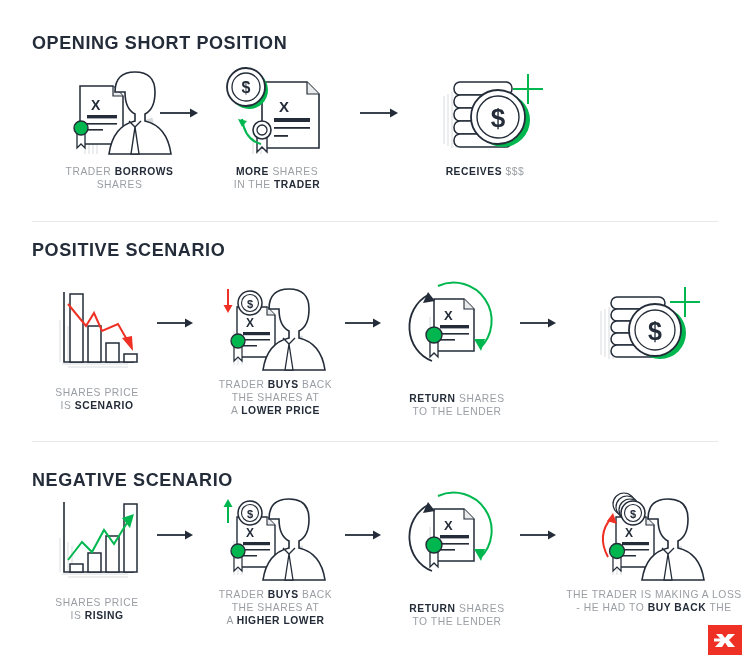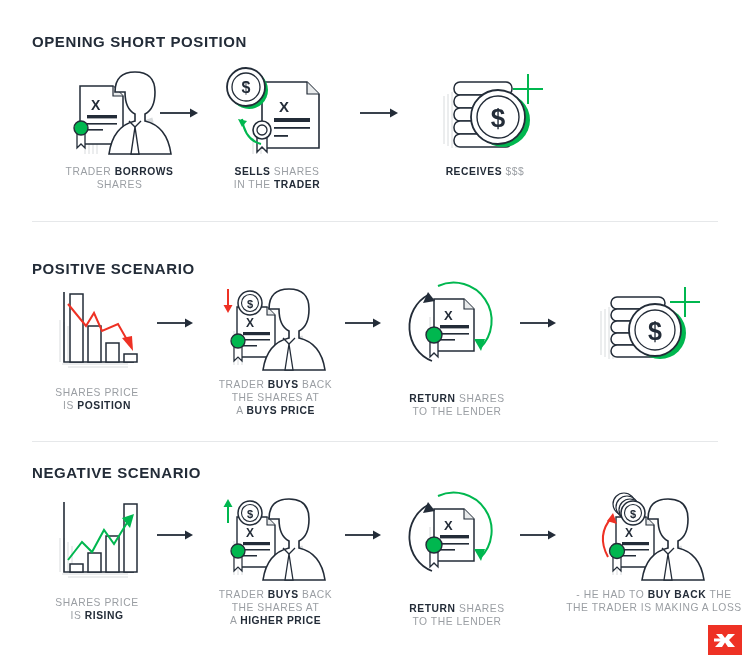--- a/index.html
+++ b/index.html
@@ -8,21 +8,21 @@
     font-family:"Liberation Sans", sans-serif;
     color:#232c38;overflow:hidden;position:relative;
   }
   .section{position:absolute;left:0;width:750px;}
   .sec1{top:0;height:222px;}
   .sec2{top:222px;height:220px;}
   .sec3{top:442px;height:221px;}
   .divider{position:absolute;left:32px;width:686px;height:1px;background:#e6e8ea;}
   .sec-title{
     position:absolute;left:32px;
-    font-size:15px;font-weight:bold;letter-spacing:0.6px;
+    font-size:18px;font-weight:bold;letter-spacing:0.6px;
     color:#232c38;white-space:nowrap;
     font-family:"Liberation Sans", sans-serif;
   }
   .step{position:absolute;text-align:center;}
   .art{position:relative;margin:0 auto;}
   .cap{
     font-size:10.3px;line-height:13.2px;letter-spacing:0.55px;
     color:#9a9ea3;white-space:nowrap;
   }
   .cap b{color:#232c38;font-weight:bold;}
@@ -96,21 +96,21 @@
         <circle cx="32" cy="28" r="19" fill="#00b74f" stroke="none"></circle>
         <circle cx="29" cy="25" r="19" fill="#fff" stroke="#232c38" stroke-width="1.8"></circle>
         <circle cx="29" cy="25" r="14" fill="#fff" stroke="#232c38" stroke-width="1.3"></circle>
         <text x="29" y="31" text-anchor="middle" font-family="'Liberation Sans',sans-serif" font-size="16" font-weight="bold" fill="#232c38">$</text>
 
         <path d="M44 82 q-16 -4 -19 -25" fill="none" stroke="#00b74f" stroke-width="2"></path>
         <path d="M21 57 l4 8 l5 -6 Z" fill="#00b74f"></path>
       </svg>
     </div>
     <div class="cap" style="margin-top:8px;">
-      <div><b>SELLS</b><span> SHARES</span></div>
+      <div><b>MORE</b><span> SHARES</span></div>
       <div><span>IN THE </span><b>TRADER</b></div>
     </div>
   </div>
 
   <div class="arrow" style="left:360px;top:107px;">
     <svg width="40" height="12" viewBox="0 0 40 12">
         <path d="M0 6 L30 6" stroke="#232c38" stroke-width="1.8"></path>
         <path d="M30 1.5 L38 6 L30 10.5 Z" fill="#232c38"></path>
       </svg>
   </div>
@@ -140,42 +140,42 @@
     </div>
     <div class="cap" style="margin-top:8px;">
       <div><b>RECEIVES</b><span> $$$</span></div>
     </div>
   </div>
 
   <div class="divider" style="top:221px;"></div>
 </div>
 
 <div class="section sec2">
-  <div class="sec-title" style="top:38px;">POSITIVE SCENARIO</div>
+  <div class="sec-title" style="top:18px;">POSITIVE SCENARIO</div>
 
   <div class="step" style="left:32px;top:60px;width:130px;">
     <div class="art" style="width:110px;height:90px;">
       <svg width="110" height="90" viewBox="0 0 110 90">
         <g fill="none" stroke="#d8dbdd" stroke-width="1">
           <path d="M18 38 L18 80 M22 40 L22 80 M26 44 L26 80 M30 48 L30 80 M20 82 L86 82 M26 85 L86 85"></path>
         </g>
         <path d="M22 10 L22 80 L92 80" fill="none" stroke="#232c38" stroke-width="1.6"></path>
         <g fill="#fff" stroke="#232c38" stroke-width="1.5">
           <rect x="28" y="12" width="13" height="68"></rect>
           <rect x="46" y="44" width="13" height="36"></rect>
           <rect x="64" y="61" width="13" height="19"></rect>
           <rect x="82" y="72" width="13" height="8"></rect>
         </g>
         <path d="M26 22 L44 44 L52 31 L60 49 L76 42 L88 63" fill="none" stroke="#ee3124" stroke-width="2"></path>
         <path d="M80 56 L91 69 L90 54 Z" fill="#ee3124"></path>
       </svg>
     </div>
     <div class="cap" style="margin-top:14px;">
       <div><span>SHARES PRICE</span></div>
-      <div><span>IS </span><b>POSITION</b></div>
+      <div><span>IS </span><b>SCENARIO</b></div>
     </div>
   </div>
 
   <div class="arrow" style="left:157px;top:95px;">
     <svg width="38" height="12" viewBox="0 0 38 12">
         <path d="M0 6 L28 6" stroke="#232c38" stroke-width="1.8"></path>
         <path d="M28 1.5 L36 6 L28 10.5 Z" fill="#232c38"></path>
       </svg>
   </div>
 
@@ -204,21 +204,21 @@
         <path d="M12.5 28 L17 36 L21.5 28 Z" fill="#ee3124"></path>
 
         <path d="M58 32 q0 -20 20 -20 q20 0 20 20 q0 17 -10 22 l0 7 q22 5 26 32 l-62 0 q4 -27 26 -32 l0 -7 q-10 -5 -10 -22 Z" fill="#fff" stroke="#232c38" stroke-width="1.6"></path>
         <path d="M72 61 l6 6 l6 -6" fill="none" stroke="#232c38" stroke-width="1.3"></path>
         <path d="M78 67 l-4 26 l8 0 Z" fill="#fff" stroke="#232c38" stroke-width="1.3"></path>
       </svg>
     </div>
     <div class="cap" style="margin-top:6px;">
       <div><span>TRADER </span><b>BUYS</b><span> BACK</span></div>
       <div><span>THE SHARES AT</span></div>
-      <div><span>A </span><b>BUYS PRICE</b></div>
+      <div><span>A </span><b>LOWER PRICE</b></div>
     </div>
   </div>
 
   <div class="arrow" style="left:345px;top:95px;">
     <svg width="38" height="12" viewBox="0 0 38 12">
         <path d="M0 6 L28 6" stroke="#232c38" stroke-width="1.8"></path>
         <path d="M28 1.5 L36 6 L28 10.5 Z" fill="#232c38"></path>
       </svg>
   </div>
 
@@ -277,21 +277,21 @@
         <text x="72" y="63" text-anchor="middle" font-family="'Liberation Sans',sans-serif" font-size="25" font-weight="bold" fill="#232c38">$</text>
         <path d="M102 10 L102 40 M87 25 L117 25" stroke="#00b74f" stroke-width="2"></path>
       </svg>
     </div>
   </div>
 
   <div class="divider" style="top:219px;"></div>
 </div>
 
 <div class="section sec3">
-  <div class="sec-title" style="top:22px;">NEGATIVE SCENARIO</div>
+  <div class="sec-title" style="top:28px;">NEGATIVE SCENARIO</div>
 
   <div class="step" style="left:32px;top:50px;width:130px;">
     <div class="art" style="width:110px;height:90px;">
       <svg width="110" height="90" viewBox="0 0 110 90">
         <g fill="none" stroke="#d8dbdd" stroke-width="1">
           <path d="M18 46 L18 80 M22 46 L22 80 M26 50 L26 80 M30 54 L30 80 M20 82 L86 82 M26 85 L86 85"></path>
         </g>
         <path d="M22 10 L22 80 L92 80" fill="none" stroke="#232c38" stroke-width="1.6"></path>
         <g fill="#fff" stroke="#232c38" stroke-width="1.5">
           <rect x="28" y="72" width="13" height="8"></rect>
@@ -338,21 +338,21 @@
         <path d="M17 36 L17 18" stroke="#00b74f" stroke-width="2"></path>
         <path d="M12.5 20 L17 12 L21.5 20 Z" fill="#00b74f"></path>
         <path d="M58 32 q0 -20 20 -20 q20 0 20 20 q0 17 -10 22 l0 7 q22 5 26 32 l-62 0 q4 -27 26 -32 l0 -7 q-10 -5 -10 -22 Z" fill="#fff" stroke="#232c38" stroke-width="1.6"></path>
         <path d="M72 61 l6 6 l6 -6" fill="none" stroke="#232c38" stroke-width="1.3"></path>
         <path d="M78 67 l-4 26 l8 0 Z" fill="#fff" stroke="#232c38" stroke-width="1.3"></path>
       </svg>
     </div>
     <div class="cap" style="margin-top:6px;">
       <div><span>TRADER </span><b>BUYS</b><span> BACK</span></div>
       <div><span>THE SHARES AT</span></div>
-      <div><span>A </span><b>HIGHER PRICE</b></div>
+      <div><span>A </span><b>HIGHER LOWER</b></div>
     </div>
   </div>
 
   <div class="arrow" style="left:345px;top:87px;">
     <svg width="38" height="12" viewBox="0 0 38 12">
         <path d="M0 6 L28 6" stroke="#232c38" stroke-width="1.8"></path>
         <path d="M28 1.5 L36 6 L28 10.5 Z" fill="#232c38"></path>
       </svg>
   </div>
 
@@ -415,22 +415,22 @@
 
         <path d="M24 70 q-12 -22 4 -40" fill="none" stroke="#ee3124" stroke-width="2"></path>
         <path d="M23 34 L29 26 L33 37 Z" fill="#ee3124"></path>
 
         <path d="M64 32 q0 -20 20 -20 q20 0 20 20 q0 17 -10 22 l0 7 q22 5 26 32 l-62 0 q4 -27 26 -32 l0 -7 q-10 -5 -10 -22 Z" fill="#fff" stroke="#232c38" stroke-width="1.6"></path>
         <path d="M78 61 l6 6 l6 -6" fill="none" stroke="#232c38" stroke-width="1.3"></path>
         <path d="M84 67 l-4 26 l8 0 Z" fill="#fff" stroke="#232c38" stroke-width="1.3"></path>
       </svg>
     </div>
     <div class="cap" style="margin-top:6px;">
+      <div><span>THE TRADER IS MAKING A LOSS</span></div>
       <div><span>- HE HAD TO </span><b>BUY BACK</b><span> THE</span></div>
-      <div><span>THE TRADER IS MAKING A LOSS</span></div>
     </div>
   </div>
 </div>
 
 <div class="logo">
   <svg width="22" height="16" viewBox="0 0 22 16">
     <path d="M2 2 L8 2 L11 6 L14 2 L21 2 L15 8 L21 15 L14 15 L11 10.5 L8 15 L1 15 L7.5 8 Z" fill="#ffffff"></path>
     <path d="M0 6.5 L9 6.5 L9 9.5 L0 9.5 Z" fill="#ffffff"></path>
   </svg>
 </div>

